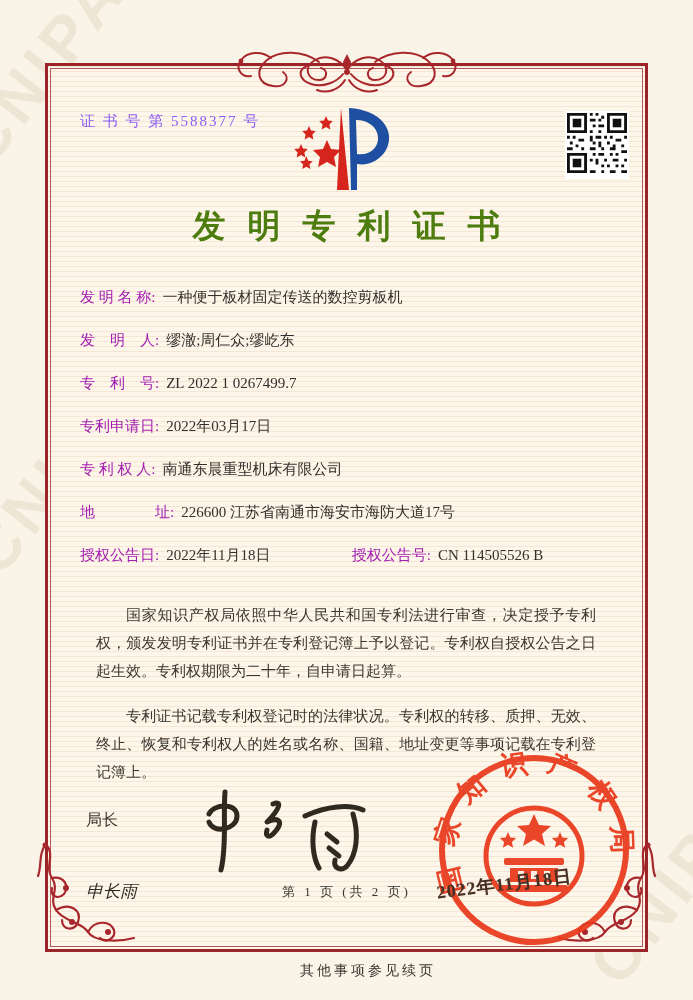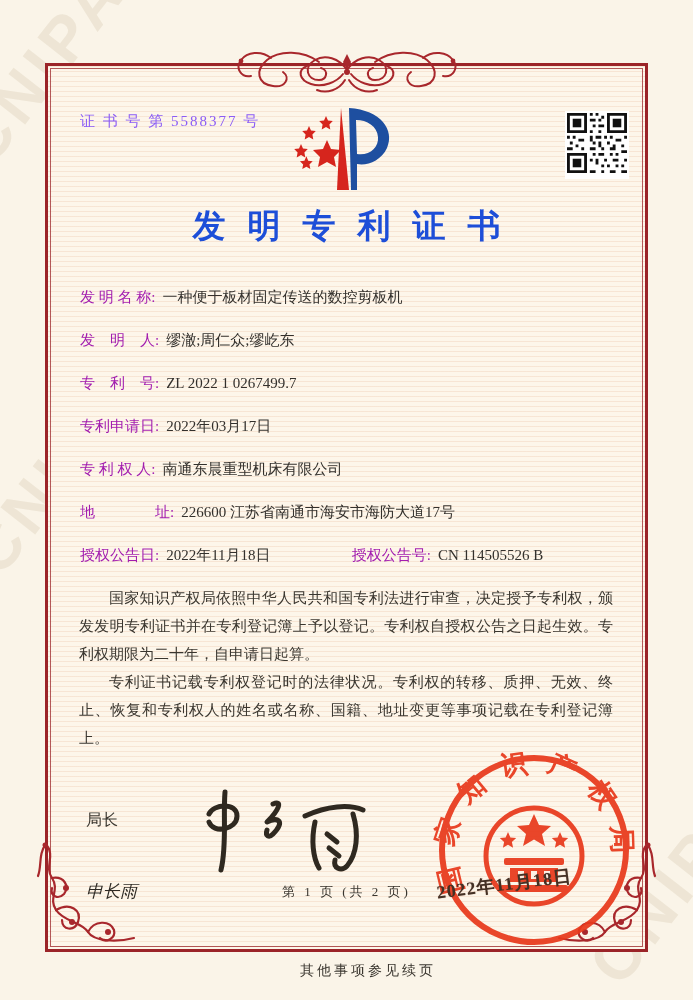--- a/index.html
+++ b/index.html
@@ -39,35 +39,35 @@
   .corner-orn.br{right:30px;bottom:38px;transform:scaleX(-1);}
   
   .cert-no{
     position:absolute;left:80px;top:112px;
     font-size:15px;letter-spacing:2px;color:#8b5cf6;z-index:4;
   }
   .logo{position:absolute;left:283px;top:104px;z-index:4;}
   .qr{position:absolute;left:565px;top:111px;z-index:4;background:#fff;padding:2px;}
   .title{
     position:absolute;left:0;right:0;top:204px;z-index:4;
-    text-align:center;font-size:33px;font-weight:600;color:#1d4ed8;
+    text-align:center;font-size:33px;font-weight:600;color:#4d7c0f;
     letter-spacing:22px;text-indent:22px;
   }
   
   .fields{position:absolute;left:80px;top:288px;right:58px;z-index:4;font-size:15px;}
   .frow{margin-bottom:25px;line-height:18px;white-space:nowrap;}
   .flabel{display:inline-block;white-space:pre;color:#a21caf;}
   .fvalue{margin-left:7px;color:#33302c;}
   .grant-left{display:inline-block;min-width:268px;}
   
   .body-text{
     position:absolute;left:79px;top:584px;width:534px;z-index:4;
     font-size:15px;line-height:28px;text-align:justify;color:#3a362f;
   }
-  .body-text p{margin:0;text-indent:2em;}
+  .body-text p{margin:17px;text-indent:2em;}
   
   .sig-title{position:absolute;left:86px;top:810px;font-size:16px;z-index:4;color:#3a362f;}
   .sig-name{position:absolute;left:86px;top:880px;font-size:17px;z-index:4;color:#2e2a24;font-style:italic;}
   .sig-script{position:absolute;left:185px;top:778px;z-index:4;}
   
   .seal{position:absolute;left:428px;top:752px;z-index:5;}
   .seal-date{
     position:absolute;left:436px;top:868px;width:205px;z-index:6;
     font-size:18px;font-weight:bold;color:#433125;
     transform:rotate(-7deg);letter-spacing:1px;white-space:nowrap;

